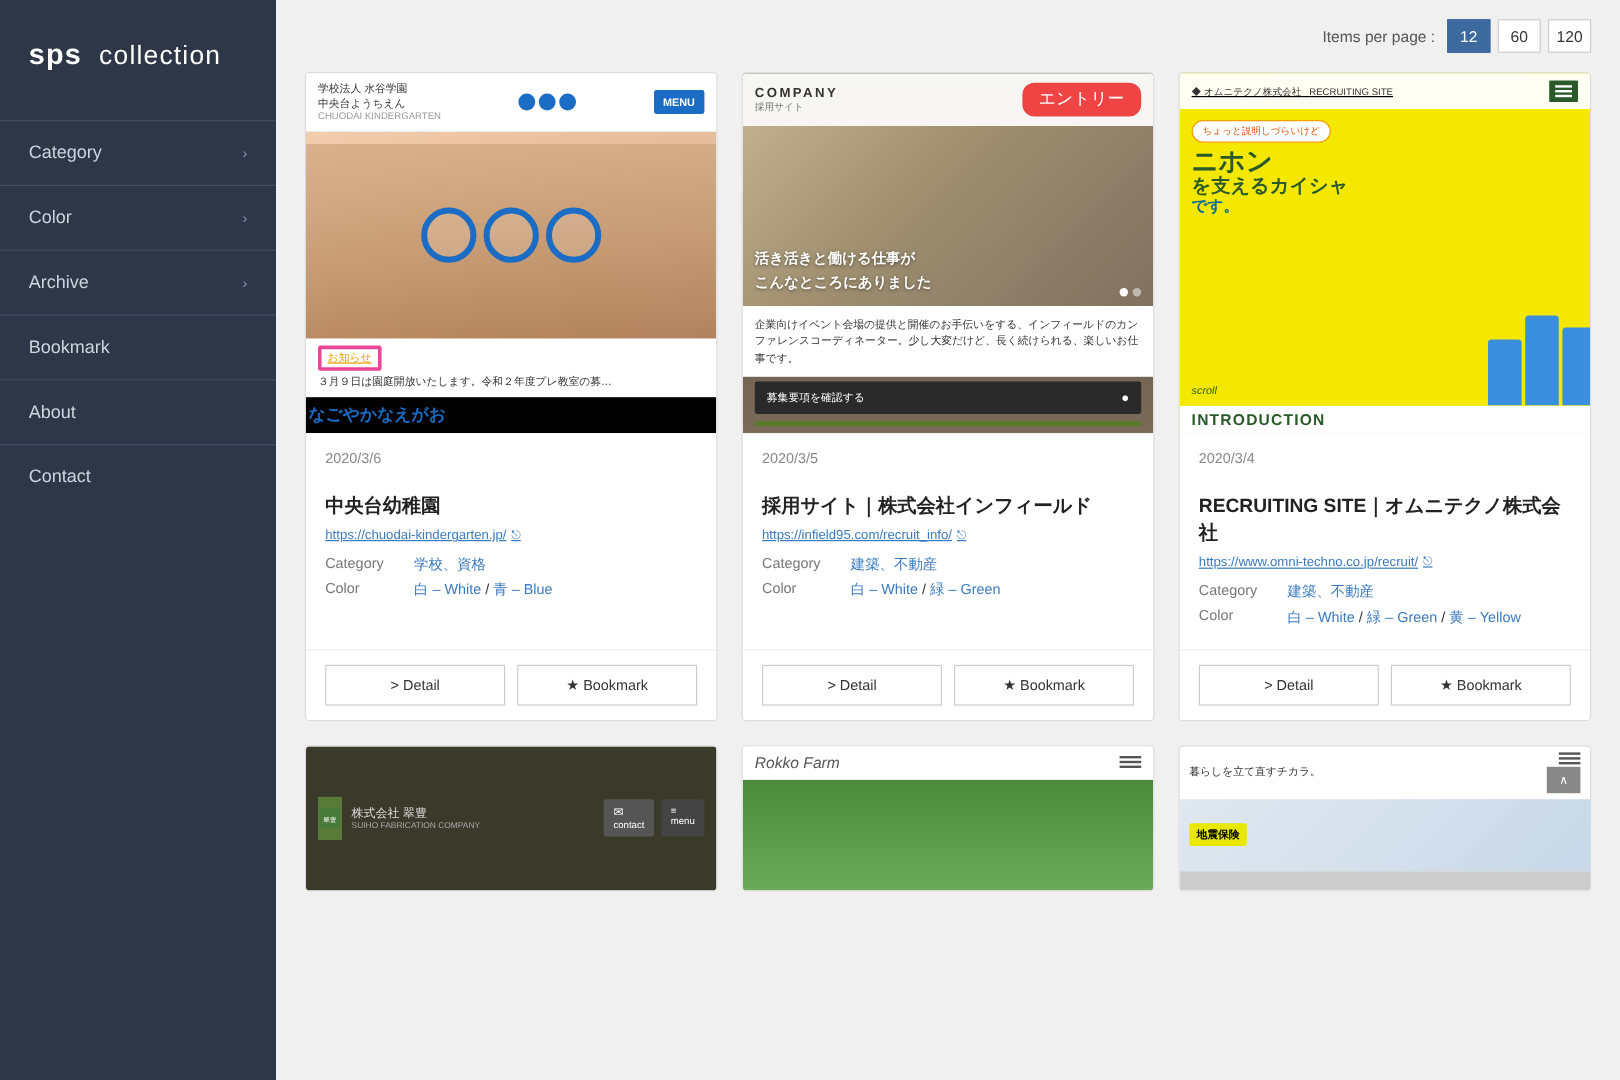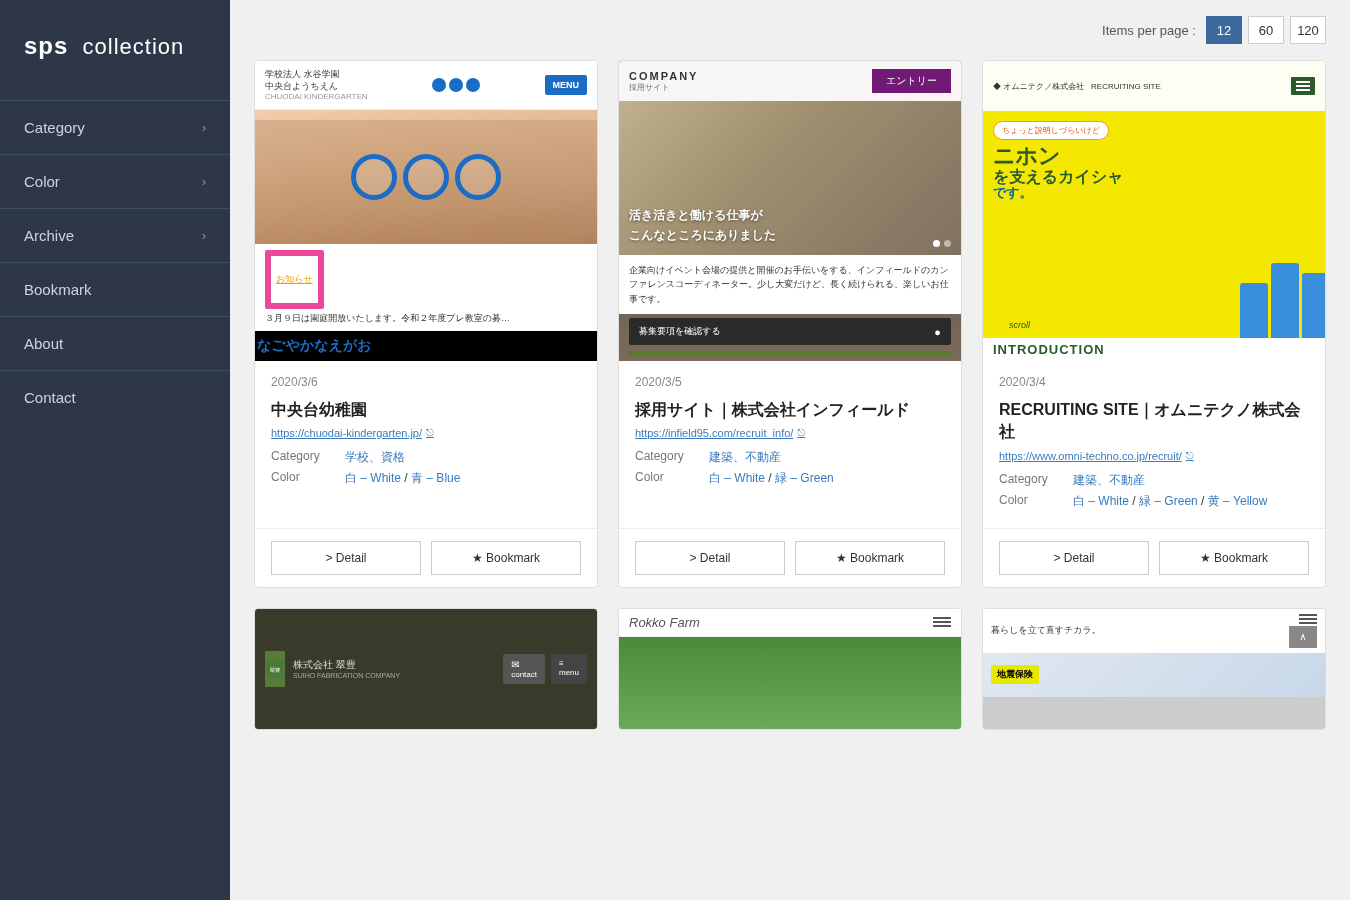--- a/index.html
+++ b/index.html
@@ -176,22 +176,22 @@
       border: 5px solid #1a6cc4;
       background: rgba(255,255,255,0.15);
     }
     .card-img-1-notice {
       padding: 6px 10px;
       background: #fff;
     }
     .notice-tag {
       font-size: 9px;
       color: #e8a000;
-      border: 6px solid #ec4899;
-      padding: 17px 5px;
+      border: 3px solid #ec4899;
+      padding: 1px 5px;
       display: inline-block;
       border-radius: 2px;
       margin-bottom: 3px;
       text-decoration: underline;
     }
     .notice-text {
       font-size: 9px;
       color: #333;
       line-height: 1.4;
     }
@@ -225,25 +225,25 @@
       font-size: 11px;
       font-weight: bold;
       color: #333;
       letter-spacing: 2px;
     }
     .infield-sub {
       font-size: 8px;
       color: #777;
     }
     .entry-btn {
-      background: #701a75;
-      color: #fff;
-      font-size: 10px;
+      background: #ef4444;
+      color: #fff;
+      font-size: 14px;
       padding: 5px 14px;
-      border-radius: 0;
+      border-radius: 10px;
     }
     .infield-photo {
       flex: 1;
       background: linear-gradient(135deg, #c0b090 0%, #a09070 40%, #807060 100%);
       position: relative;
       display: flex;
       align-items: flex-end;
       padding: 10px;
     }
     .infield-caption {
@@ -288,22 +288,23 @@
       background: #f5e800;
       position: relative;
       display: flex;
       flex-direction: column;
       overflow: hidden;
     }
     .omni-header {
       display: flex;
       align-items: center;
       justify-content: space-between;
-      padding: 16px 10px;
+      padding: 6px 10px;
       background: rgba(255,255,255,0.95);
+      text-decoration: underline;
     }
     .omni-logo-text {
       font-size: 8px;
       color: #333;
     }
     .omni-menu-btn {
       background: #2a5a2a;
       color: #fff;
       width: 24px;
       height: 18px;
@@ -349,21 +350,21 @@
     .worker-figure {
       width: 28px;
       height: 65px;
       background: #3a8fdc;
       border-radius: 3px 3px 0 0;
     }
     .worker-figure.tall { height: 75px; }
     .worker-figure.short { height: 55px; }
     .scroll-text {
       position: absolute;
-      left: 26px;
+      left: 10px;
       bottom: 8px;
       font-size: 9px;
       color: #2a5a2a;
       font-style: italic;
     }
     .omni-intro {
       padding: 4px 10px;
       background: #fff;
     }
     .intro-text {
@@ -374,21 +375,21 @@
     }
 
     
     .card-info {
       padding: 14px 16px;
       flex: 1;
     }
     .card-date {
       font-size: 12px;
       color: #888;
-      margin-bottom: 10px;
+      margin-bottom: 23px;
     }
     .card-title {
       font-size: 16px;
       font-weight: bold;
       color: #222;
       margin-bottom: 6px;
       line-height: 1.4;
     }
     .card-url {
       font-size: 11px;
@@ -472,21 +473,21 @@
       background: #fff;
       border-bottom: 1px solid #eee;
     }
     .rokko-logo { font-size: 13px; color: #555; font-style: italic; }
     .rokko-menu-lines { display: flex; flex-direction: column; gap: 2px; }
     .rmline { width: 18px; height: 2px; background: #555; }
     .rokko-photo { flex: 1; background: linear-gradient(to bottom, #4a8a3a, #6aaa5a); }
 
     .card-img-jishin {
       background: #fff;
-      height: 88px;
+      height: 104px;
       display: flex;
       flex-direction: column;
     }
     .jishin-header {
       display: flex;
       align-items: center;
       justify-content: space-between;
       padding: 5px 8px;
       background: #fff;
     }

